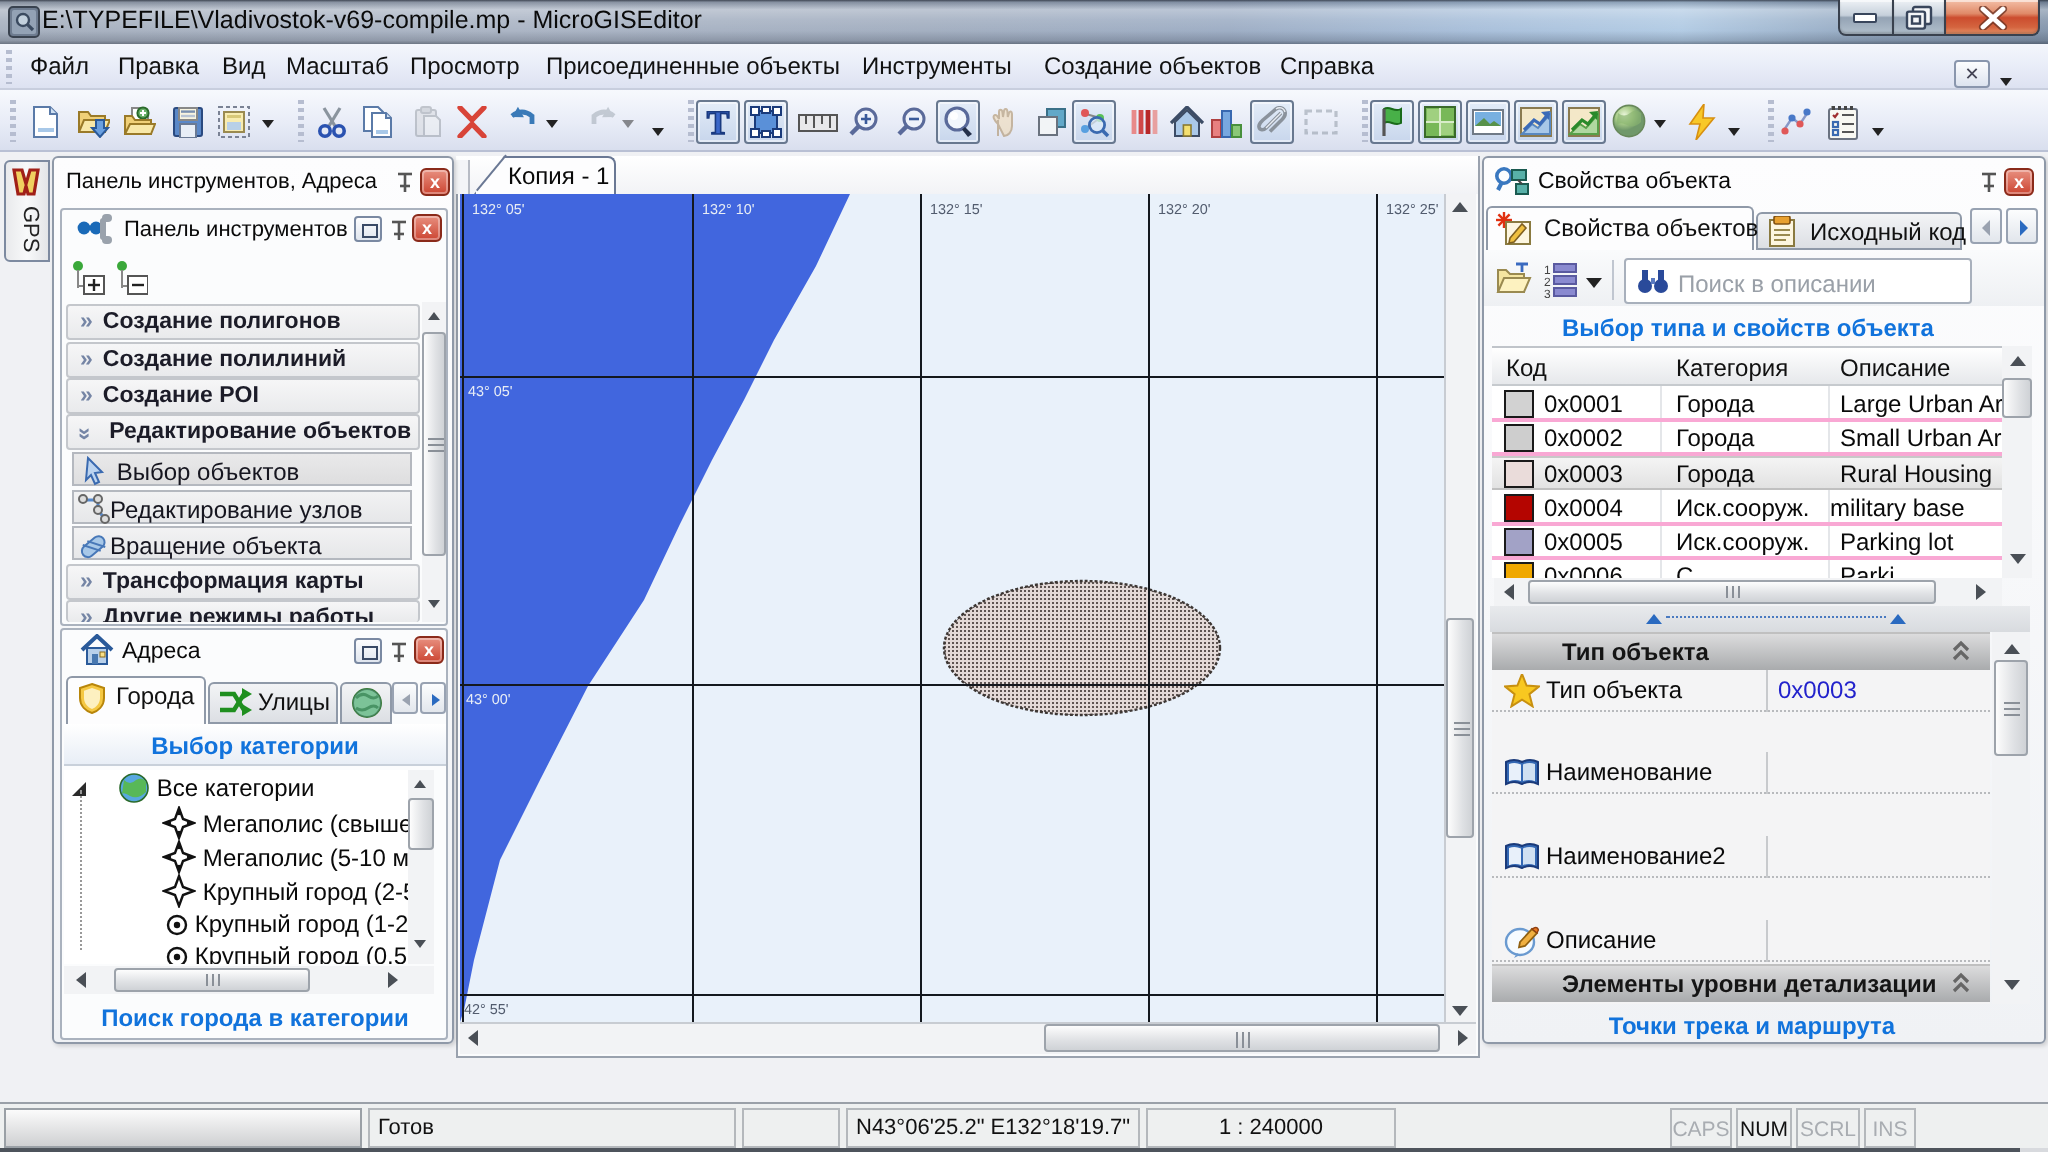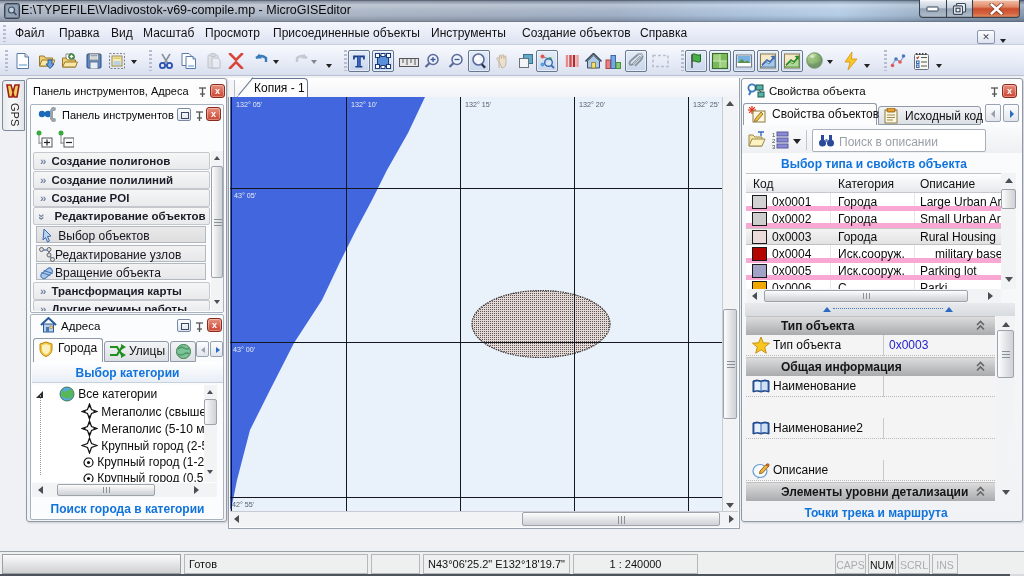--- a/index.html
+++ b/index.html
@@ -40,21 +40,21 @@
 #workspace { left:0; top:76px; width:1024px; height:475px; background:#f0f1f4; }
 
 #rightpanel { left:741px; top:78px; width:282px; height:444px; background:linear-gradient(180deg,#fdfdfe,#f0f2f5); border:1px solid #8f99a8; border-radius:3px; box-shadow:1px 1px 2px rgba(0,0,0,0.15); }
 #rp-head { left:769px; top:85px; font-size:11.5px; color:#0a0a0a; }
 .rtab { position:absolute; font-size:12px; color:#111; border:1px solid #8f99a8; background:linear-gradient(180deg,#f3f4f6,#dcdfe4); border-radius:3px 3px 0 0; white-space:nowrap; }
 #rsearch { position:absolute; left:812px; top:129px; width:174px; height:23px; background:#fff; border:1px solid #a8b0bc; border-radius:2px; }
 #rtable { position:absolute; left:746px; top:173px; width:255px; height:116px; background:#fff; border-top:1px solid #c0c4ca; overflow:hidden; font-size:12px; color:#0a0a0a; }
 #rthead { position:absolute; left:0; top:0; width:255px; height:19px; background:linear-gradient(180deg,#ffffff,#e6e8eb); border-bottom:1px solid #c6cace; }
 .rth { position:absolute; top:3px; font-size:12px; color:#111; }
 .rtcol { position:absolute; top:0; width:1px; height:116px; background:#e4e6e9; }
-.rtrow { position:absolute; left:0; width:255px; height:17px; border-bottom:5px solid #f9a8d4; }
+.rtrow { position:absolute; left:0; width:255px; height:17px; border-bottom:2px solid #f9a8d4; }
 .swatch { position:absolute; left:6px; top:1px; width:15px; height:14px; border:1px solid #1a1a1a; }
 .rtxt { position:absolute; top:1px; white-space:nowrap; }
 #rsplit { position:absolute; left:745px; top:303px; width:270px; height:13px; background:linear-gradient(180deg,#e8eaed,#d8dbdf); }
 #pgrid { position:absolute; left:746px; top:316px; width:249px; height:186px; background:#f4f4f5; overflow:hidden; font-size:12px; color:#0a0a0a; }
 .pghead { position:absolute; left:0; width:249px; height:19px; background:linear-gradient(180deg,#dcdcdd,#a9abad); border-top:1px solid #c0c0c0; font-weight:bold; color:#151515; padding:2px 0 0 35px; }
 .pgchev { position:absolute; right:10px; top:3px; color:#555; font-size:9px; line-height:5px; text-align:center; }
 .pgrow { position:absolute; left:0; width:249px; height:21px; border-bottom:1px dotted #b8babd; }
 .pgdiv { position:absolute; left:137px; top:0; width:1px; height:21px; background:#c8cacd; }
 .pgicon { position:absolute; left:6px; top:2px; width:18px; height:17px; }
 .pgname { position:absolute; left:27px; top:3px; }
@@ -749,21 +749,21 @@
   <div class="rtrow" style="top:54px;background:linear-gradient(180deg,#f4f4f4,#e2e2e2);border-top:1px solid #c8c8c8;border-bottom:1px solid #c0c0c0;">
       <div class="swatch" style="background:#eadcda;"></div>
       <div class="rtxt" style="left:26px;">0x0003</div>
       <div class="rtxt" style="left:92px;">Города</div>
       <div class="rtxt" style="left:174px;">Rural Housing</div>
     </div>
   <div class="rtrow" style="top:72px;">
       <div class="swatch" style="background:#b40500;"></div>
       <div class="rtxt" style="left:26px;">0x0004</div>
       <div class="rtxt" style="left:92px;">Иск.сооруж.</div>
-      <div class="rtxt" style="left:189px;">military base</div>
+      <div class="rtxt" style="left:169px;">military base</div>
     </div>
   <div class="rtrow" style="top:89px;">
       <div class="swatch" style="background:#a2a2c6;"></div>
       <div class="rtxt" style="left:26px;">0x0005</div>
       <div class="rtxt" style="left:92px;">Иск.сооруж.</div>
       <div class="rtxt" style="left:174px;">Parking lot</div>
     </div>
   <div class="rtrow" style="top:106px;">
       <div class="swatch" style="background:#f0a800;"></div>
       <div class="rtxt" style="left:26px;">0x0006</div>
@@ -798,26 +798,20 @@
           </g>
         </svg></div></div>
   <div class="pgrow" style="top:19px;">
     <div class="pgicon"><svg width="18" height="17" viewBox="0 0 18 17">
           <path d="M9,0 L11.3,5.8 L17.5,6.2 L12.7,10.1 L14.3,16.2 L9,12.8 L3.7,16.2 L5.3,10.1 L0.5,6.2 L6.7,5.8 Z" fill="#f8c820" stroke="#c89010" stroke-width="1"></path>
         </svg></div>
     <div class="pgname">Тип объекта</div>
       <div class="pgdiv"></div>
       <div class="pgval">0x0003</div>
   </div>
-  <div class="pghead" style="top:41px;">Общая информация<div class="pgchev"><svg width="9" height="11" viewBox="0 0 9 11">
-          <g fill="none" stroke="#666" stroke-width="1.6">
-            <path d="M1,5 L4.5,1.5 L8,5"></path>
-            <path d="M1,9.5 L4.5,6 L8,9.5"></path>
-          </g>
-        </svg></div></div>
   <div class="pgrow" style="top:60px;">
     <div class="pgicon"><svg width="18" height="17" viewBox="0 0 18 17">
           <path d="M1,3 Q5,1 9,3 Q13,1 17,3 L17,14 Q13,12 9,14 Q5,12 1,14 Z" fill="#3468b4" stroke="#1a3a7a"></path>
           <path d="M2.5,4 Q5.5,2.8 8.5,4.2 L8.5,12.5 Q5.5,11.4 2.5,12.6 Z" fill="#e8f0fa"></path>
           <path d="M15.5,4 Q12.5,2.8 9.5,4.2 L9.5,12.5 Q12.5,11.4 15.5,12.6 Z" fill="#d0e0f2"></path>
         </svg></div>
     <div class="pgname">Наименование</div>
       <div class="pgdiv"></div>
   </div>
   <div class="pgrow" style="top:102px;">

